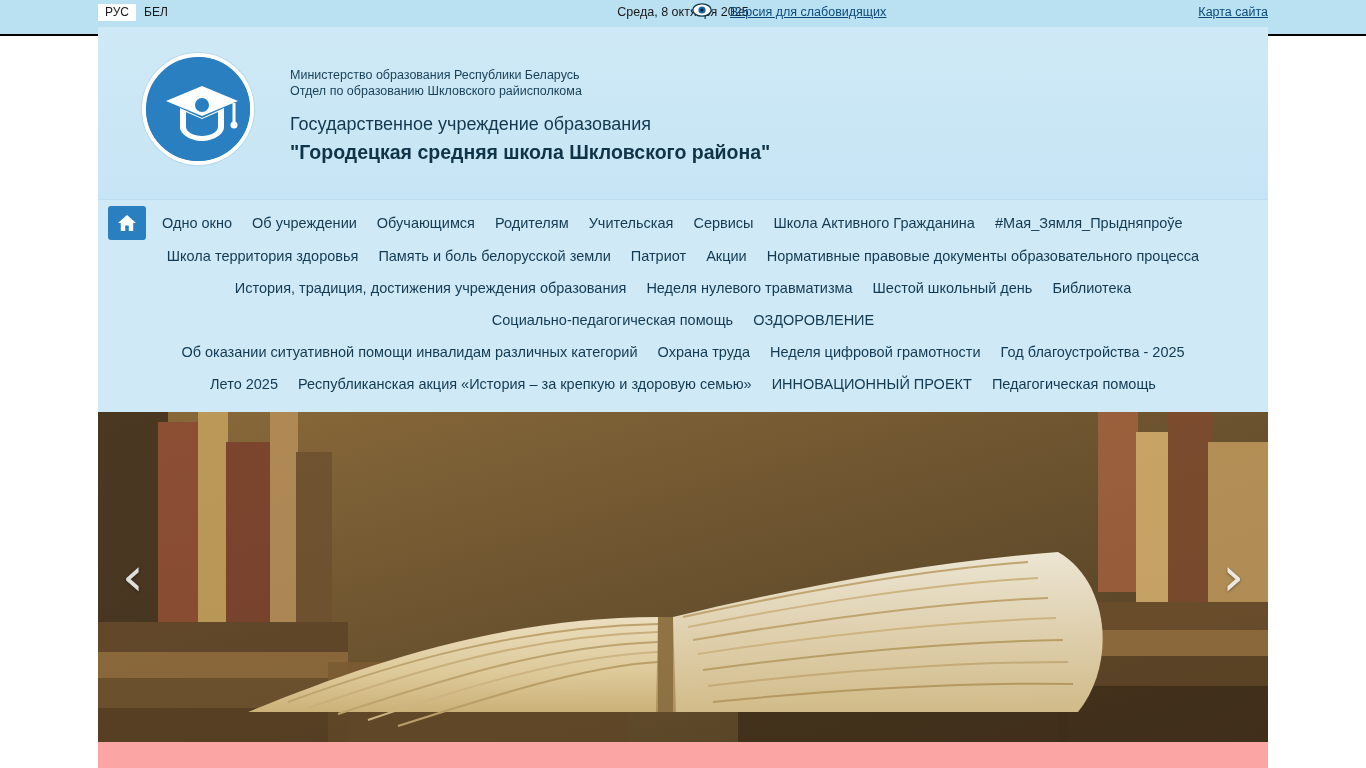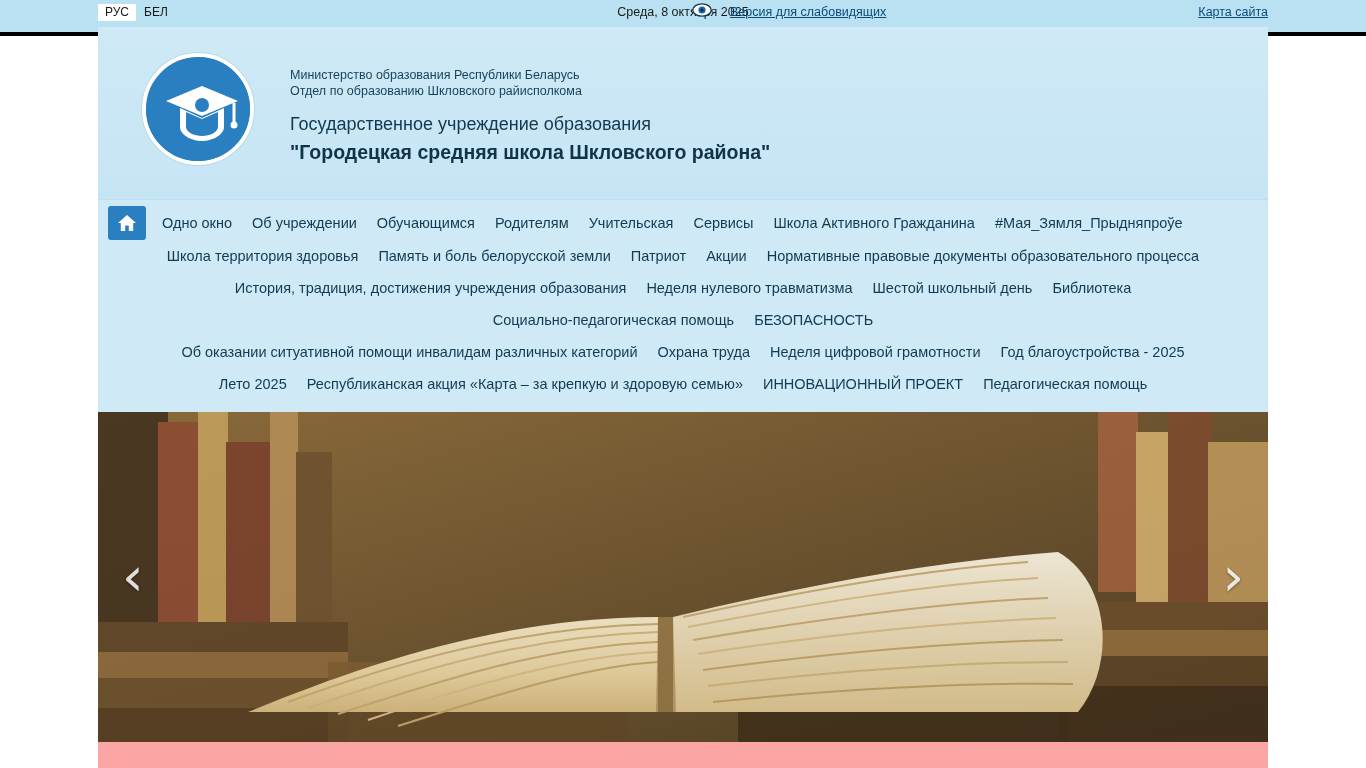--- a/index.html
+++ b/index.html
@@ -9,21 +9,21 @@
     overflow: hidden;
     background: #ffffff;
     font-family: "Liberation Sans", sans-serif;
   }
 
   
   .topbar {
     position: absolute; top: 0; left: 0;
     width: 1366px; height: 36px;
     background: #b9e1f2;
-    border-bottom: 4px solid #000000;
+    border-bottom: 2px solid #000000;
   }
   .topbar-inner {
     position: relative;
     width: 1170px; height: 27px;
     margin: 0 auto;
   }
   .lang-group {
     position: absolute; left: 0; top: 4px;
     display: flex; align-items: center;
   }
@@ -243,33 +243,33 @@
 
     <div class="nav-row">
       <a class="nav-item">История, традиция, достижения учреждения образования</a>
       <a class="nav-item">Неделя нулевого травматизма</a>
       <a class="nav-item">Шестой школьный день</a>
       <a class="nav-item">Библиотека</a>
     </div>
 
     <div class="nav-row">
       <a class="nav-item">Социально-педагогическая помощь</a>
-      <a class="nav-item">БЕЗОПАСНОСТЬ</a>
+      <a class="nav-item">ОЗДОРОВЛЕНИЕ</a>
     </div>
 
     <div class="nav-row">
       <a class="nav-item">Об оказании ситуативной помощи инвалидам различных категорий</a>
       <a class="nav-item">Охрана труда</a>
       <a class="nav-item">Неделя цифровой грамотности</a>
       <a class="nav-item">Год благоустройства - 2025</a>
     </div>
 
     <div class="nav-row">
       <a class="nav-item">Лето 2025</a>
-      <a class="nav-item">Республиканская акция «Карта – за крепкую и здоровую семью»</a>
+      <a class="nav-item">Республиканская акция «История – за крепкую и здоровую семью»</a>
       <a class="nav-item">ИННОВАЦИОННЫЙ ПРОЕКТ</a>
       <a class="nav-item">Педагогическая помощь</a>
     </div>
   </nav>
 
   <div class="slider">
     <svg class="slide-img" width="1170" height="330" viewBox="0 0 1170 330" preserveAspectRatio="none">
       <defs>
         <linearGradient id="bgGrad" x1="0" y1="0" x2="1" y2="1">
           <stop offset="0%" stop-color="#8a6a3a"></stop>

